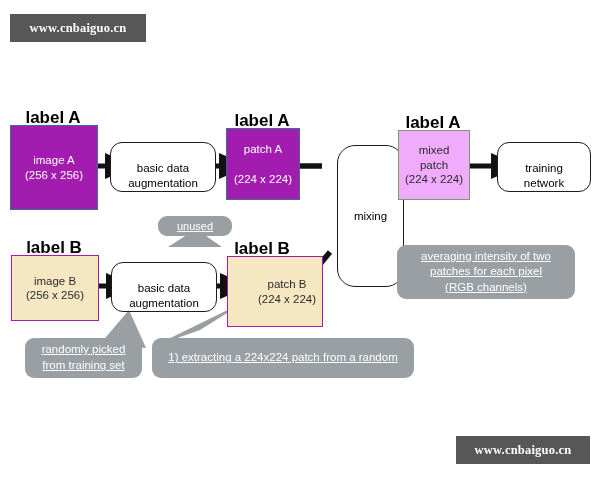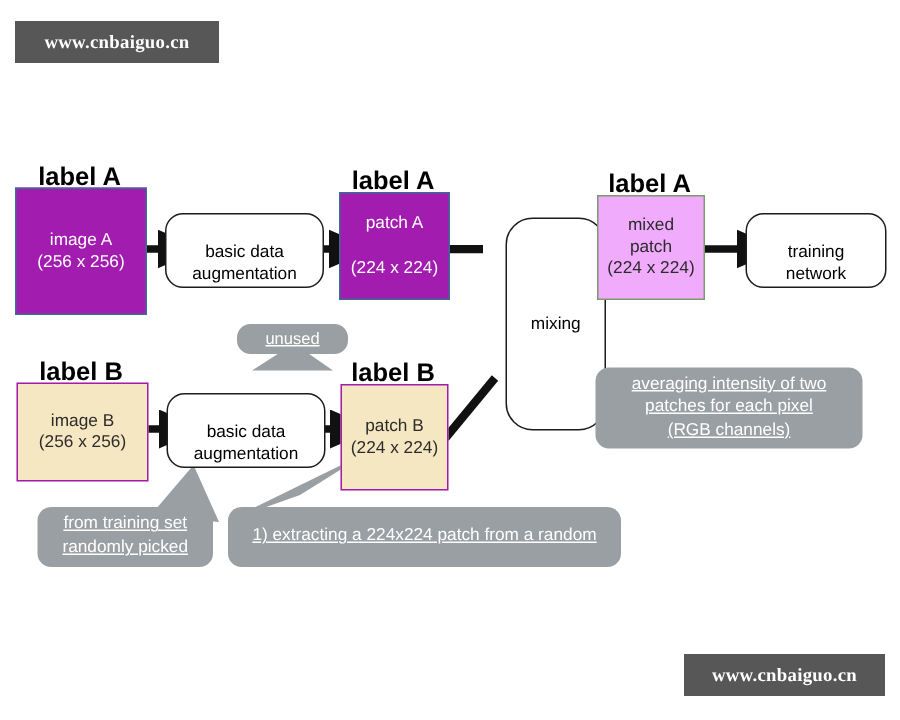--- a/index.html
+++ b/index.html
@@ -200,31 +200,31 @@
 
   <div class="abs procbox" style="left:111px; top:262px; width:104px; height:48px;">
     <div>
       <div>basic data</div>
       <div>augmentation</div>
     </div>
   </div>
 
   <div class="abs tag" style="left:227px; top:239px; width:70px;">label B</div>
 
-  <div class="abs imgbox cream" style="left:227px; top:256px; width:70px; height:69px;">
+  <div class="abs imgbox cream" style="left:227px; top:256px; width:70px; height:69px;padding-left:24px;">
     <span>patch B</span>
     <span>(224 x 224)</span>
   </div>
 
   <div class="abs callout small" style="left:158px; top:216px; width:74px; height:20px;">unused</div>
 
   <div class="abs callout" style="left:25px; top:338px; width:117px; height:40px;">
     <div>
+      <div>randomly picked</div>
       <div>from training set</div>
-      <div>randomly picked</div>
     </div>
   </div>
 
   <div class="abs callout" style="left:152px; top:338px; width:262px; height:40px;">
     <div>
       <div>1) extracting a 224x224 patch from a random</div>
     </div>
   </div>
 
   <div class="abs callout" style="left:397px; top:245px; width:178px; height:54px;">

